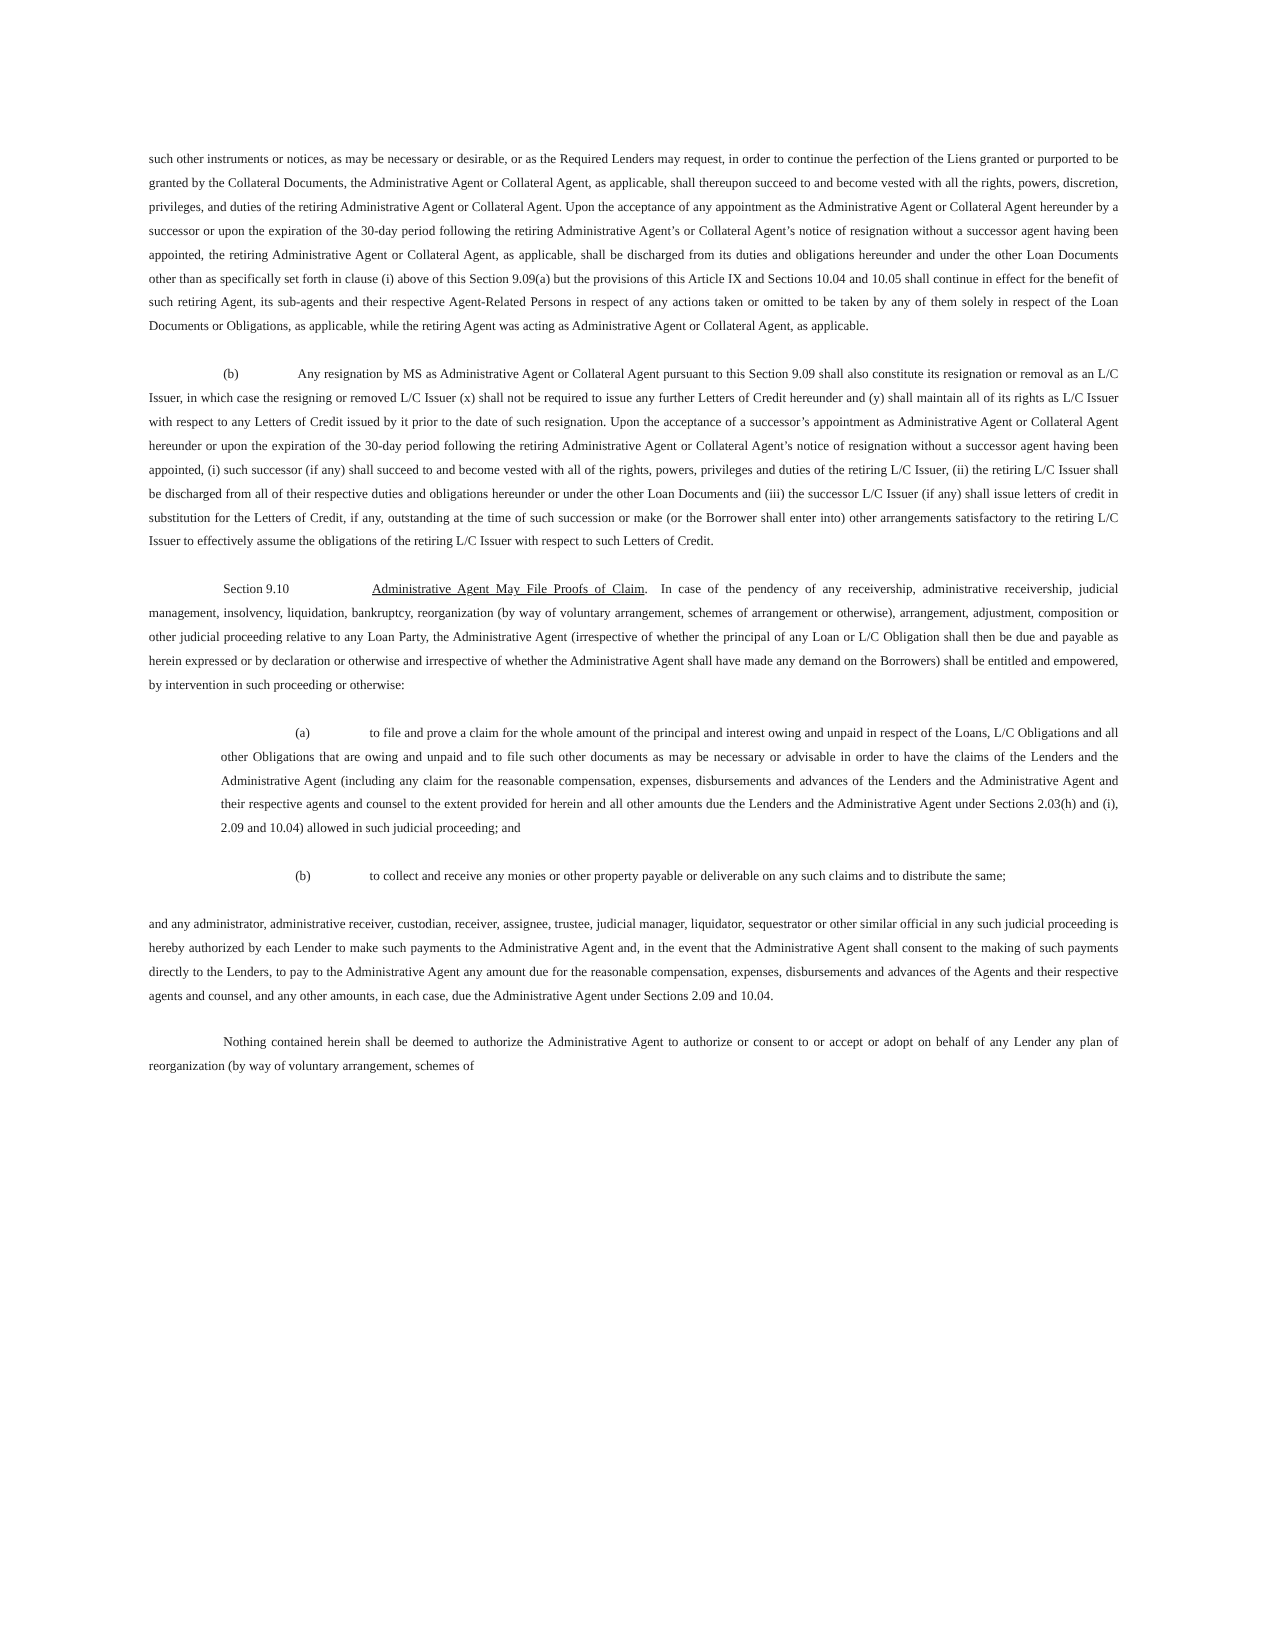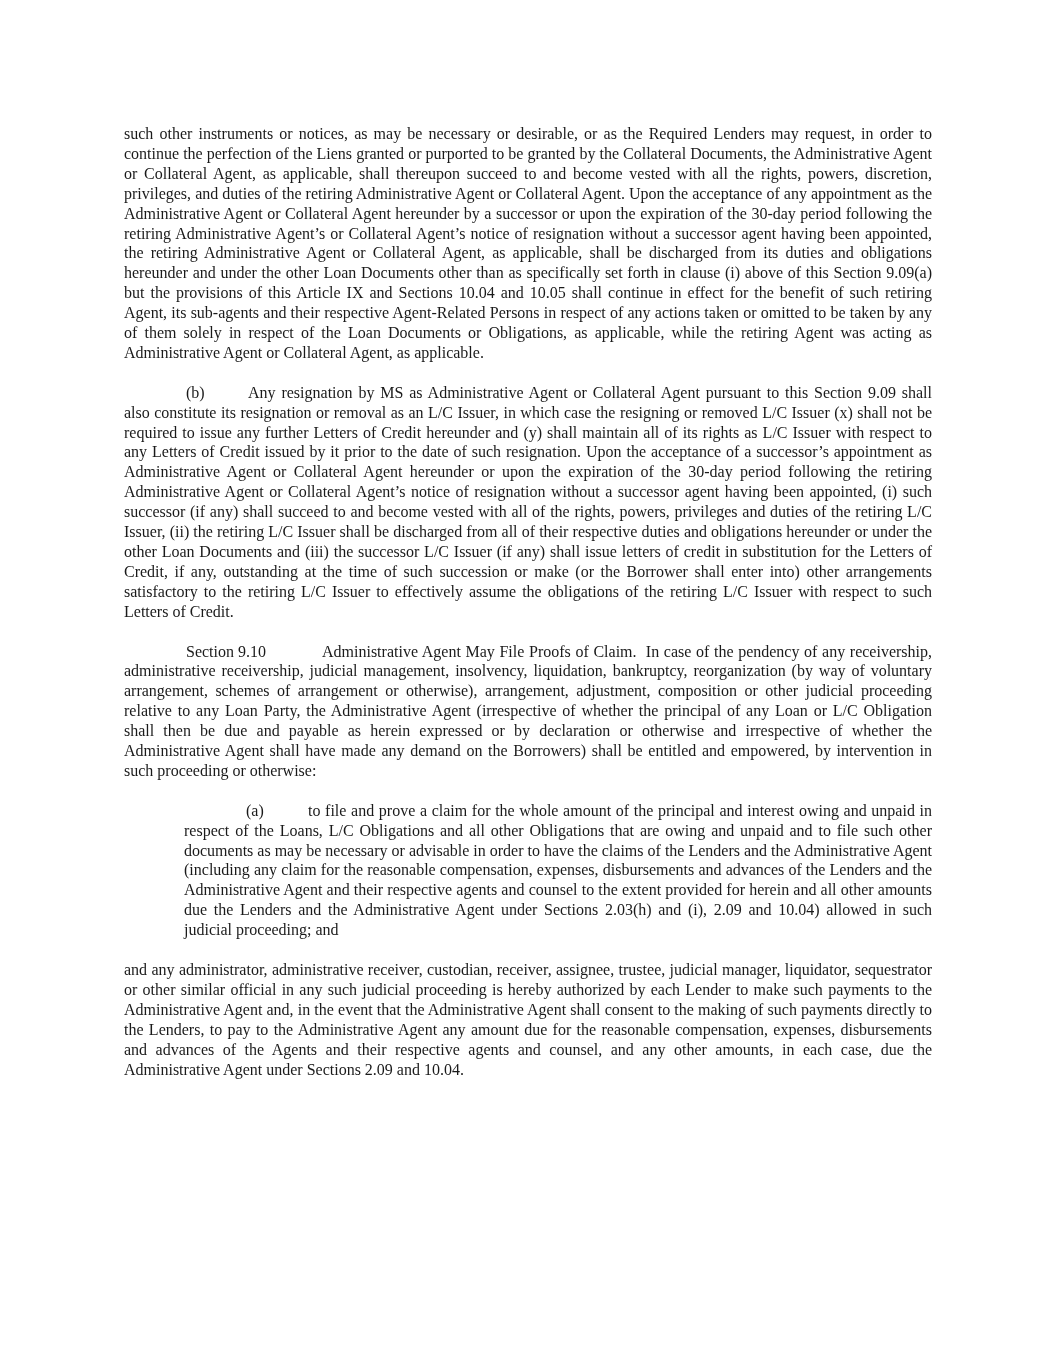--- a/index.html
+++ b/index.html
@@ -12,21 +12,21 @@
       height: 1365px;
       position: relative;
       overflow: hidden;
     }
     .page {
       position: absolute;
       left: 124px;
       top: 124px;
       width: 808px;
       font-family: "Liberation Serif", "DejaVu Serif", serif;
-      font-size: 16px;
+      font-size: 11px;
       line-height: 19.9px;
       color: #1a1a1a;
       text-align: justify;
     }
     .para {
       margin: 0 0 19.9px 0;
     }
     .indent {
       text-indent: 62px;
     }
@@ -41,39 +41,41 @@
       display: inline-block;
       width: 62px;
       text-indent: 0;
     }
     .section-num {
       display: inline-block;
       width: 124px;
       text-indent: 0;
     }
     .heading-u {
-      margin-left: 12px;
+      text-decoration: underline;
     }
   </style>
 </head>
 <body>
 
 <div class="page">
 
   <p class="para">
     <span>such other instruments or notices, as may be necessary or desirable, or as the Required Lenders may request, in order to continue the perfection of the Liens granted or purported to be granted by the Collateral Documents, the Administrative Agent or Collateral Agent, as applicable, shall thereupon succeed to and become vested with all the rights, powers, discretion, privileges, and duties of the retiring Administrative Agent or Collateral Agent.  Upon the acceptance of any appointment as the Administrative Agent or Collateral Agent hereunder by a successor or upon the expiration of the 30-day period following the retiring Administrative Agent’s or Collateral Agent’s notice of resignation without a successor agent having been appointed, the retiring Administrative Agent or Collateral Agent, as applicable, shall be discharged from its duties and obligations hereunder and under the other Loan Documents other than as specifically set forth in clause (i) above of this Section 9.09(a) but the provisions of this Article IX and Sections 10.04 and 10.05 shall continue in effect for the benefit of such retiring Agent, its sub-agents and their respective Agent-Related Persons in respect of any actions taken or omitted to be taken by any of them solely in respect of the Loan Documents or Obligations, as applicable, while the retiring Agent was acting as Administrative Agent or Collateral Agent, as applicable.</span>
   </p>
 
   <p class="para indent"><span class="label">(b)</span><span>Any resignation by MS as Administrative Agent or Collateral Agent pursuant to this Section 9.09 shall also constitute its resignation or removal as an L/C Issuer, in which case the resigning or removed L/C Issuer (x) shall not be required to issue any further Letters of Credit hereunder and (y) shall maintain all of its rights as L/C Issuer with respect to any Letters of Credit issued by it prior to the date of such resignation.  Upon the acceptance of a successor’s appointment as Administrative Agent or Collateral Agent hereunder or upon the expiration of the 30-day period following the retiring Administrative Agent or Collateral Agent’s notice of resignation without a successor agent having been appointed, (i) such successor (if any) shall succeed to and become vested with all of the rights, powers, privileges and duties of the retiring L/C Issuer, (ii) the retiring L/C Issuer shall be discharged from all of their respective duties and obligations hereunder or under the other Loan Documents and (iii) the successor L/C Issuer (if any) shall issue letters of credit in substitution for the Letters of Credit, if any, outstanding at the time of such succession or make (or the Borrower shall enter into) other arrangements satisfactory to the retiring L/C Issuer to effectively assume the obligations of the retiring L/C Issuer with respect to such Letters of Credit.</span></p>
 
   <p class="para indent"><span class="section-num">Section 9.10</span><span class="heading-u">Administrative Agent May File Proofs of Claim</span><span>.</span><span style="white-space: pre-wrap;">  In case of the pendency of any receivership, administrative receivership, judicial management, insolvency, liquidation, bankruptcy, reorganization (by way of voluntary arrangement, schemes of arrangement or otherwise), arrangement, adjustment, composition or other judicial proceeding relative to any Loan Party, the Administrative Agent (irrespective of whether the principal of any Loan or L/C Obligation shall then be due and payable as herein expressed or by declaration or otherwise and irrespective of whether the Administrative Agent shall have made any demand on the Borrowers) shall be entitled and empowered, by intervention in such proceeding or otherwise:</span></p>
 
   <div class="block">
     <p class="para indent"><span class="label">(a)</span><span>to file and prove a claim for the whole amount of the principal and interest owing and unpaid in respect of the Loans, L/C Obligations and all other Obligations that are owing and unpaid and to file such other documents as may be necessary or advisable in order to have the claims of the Lenders and the Administrative Agent (including any claim for the reasonable compensation, expenses, disbursements and advances of the Lenders and the Administrative Agent and their respective agents and counsel to the extent provided for herein and all other amounts due the Lenders and the Administrative Agent under Sections 2.03(h) and (i), 2.09 and 10.04) allowed in such judicial proceeding; and</span></p>
 
+    <p class="para indent"><span class="label">(b)</span><span>to collect and receive any monies or other property payable or deliverable on any such claims and to distribute the same;</span></p>
   </div>
 
   <p class="para">
     <span>and any administrator, administrative receiver, custodian, receiver, assignee, trustee, judicial manager, liquidator, sequestrator or other similar official in any such judicial proceeding is hereby authorized by each Lender to make such payments to the Administrative Agent and, in the event that the Administrative Agent shall consent to the making of such payments directly to the Lenders, to pay to the Administrative Agent any amount due for the reasonable compensation, expenses, disbursements and advances of the Agents and their respective agents and counsel, and any other amounts, in each case, due the Administrative Agent under Sections 2.09 and 10.04.</span>
   </p>
 
+  <p class="para indent"><span>Nothing contained herein shall be deemed to authorize the Administrative Agent to authorize or consent to or accept or adopt on behalf of any Lender any plan of reorganization (by way of voluntary arrangement, schemes of</span></p>
 
 </div>
 
 </body></html>

